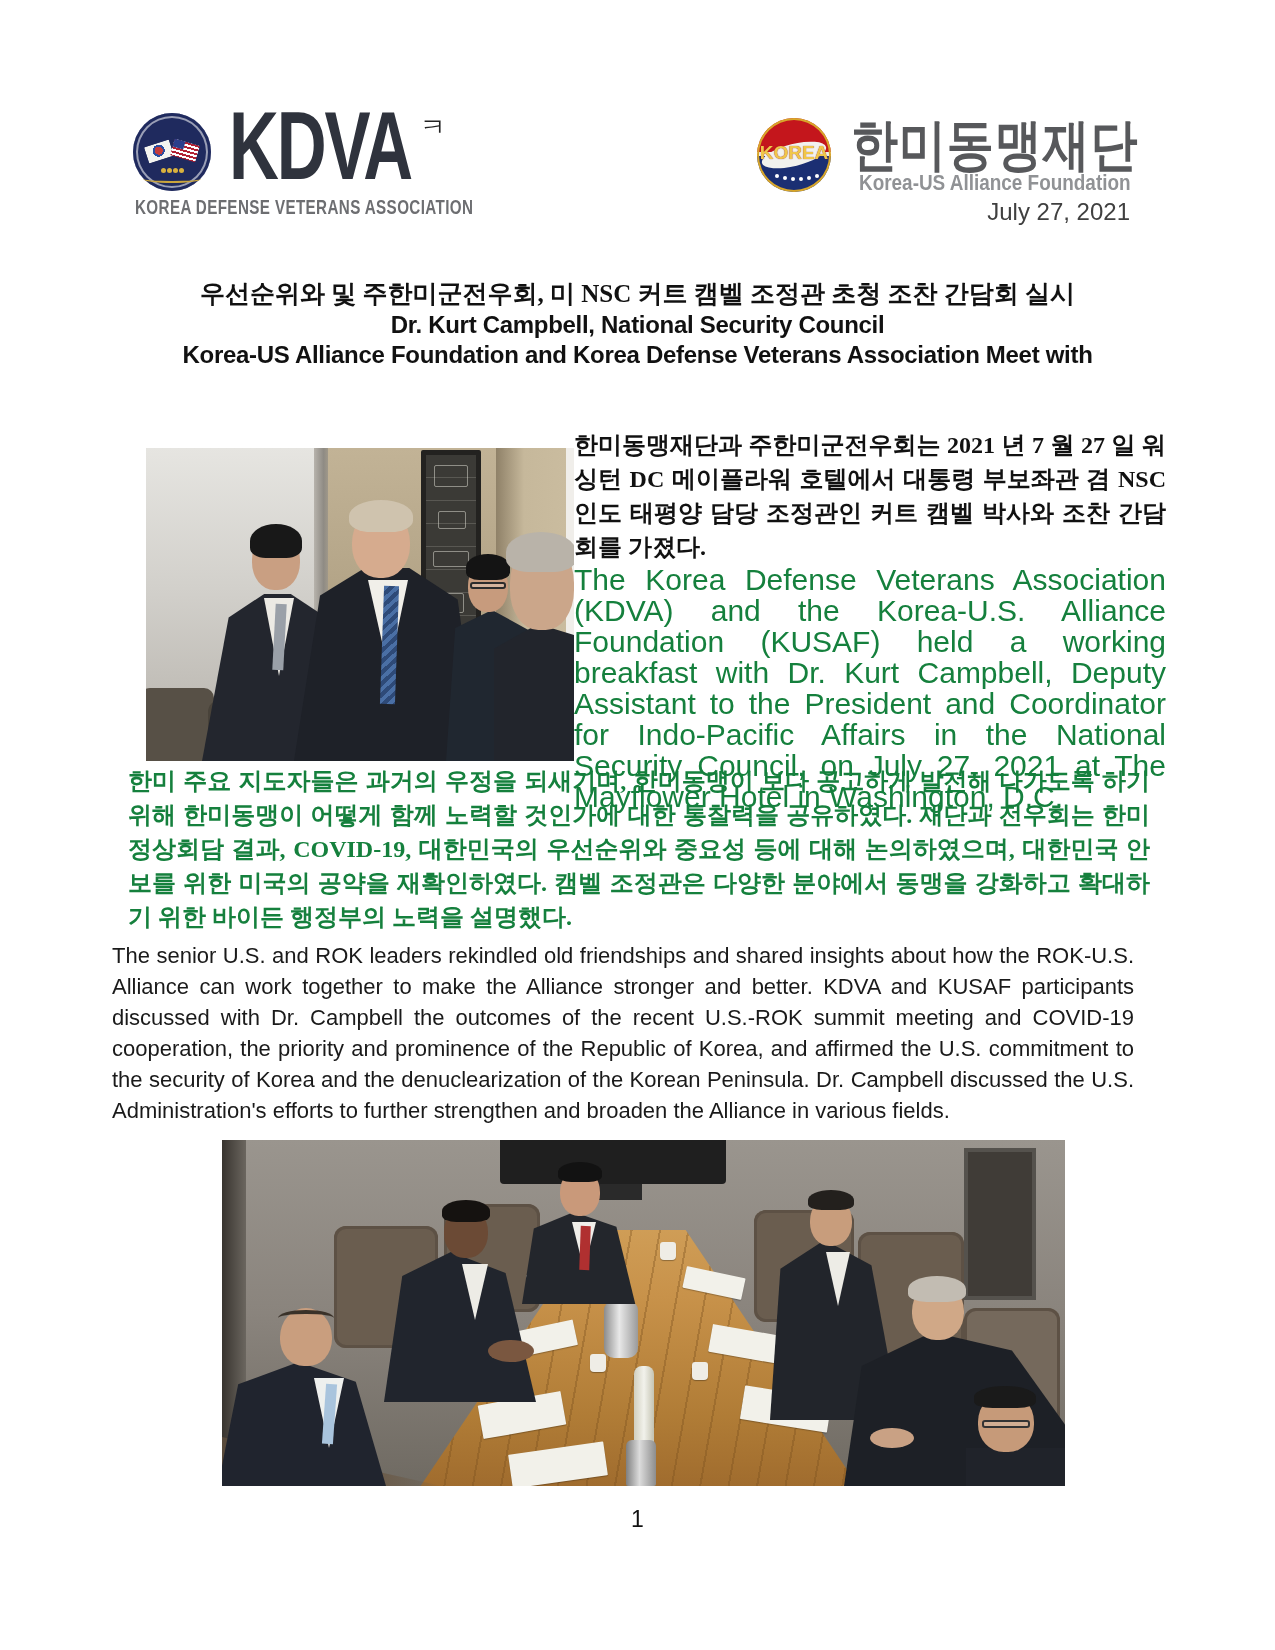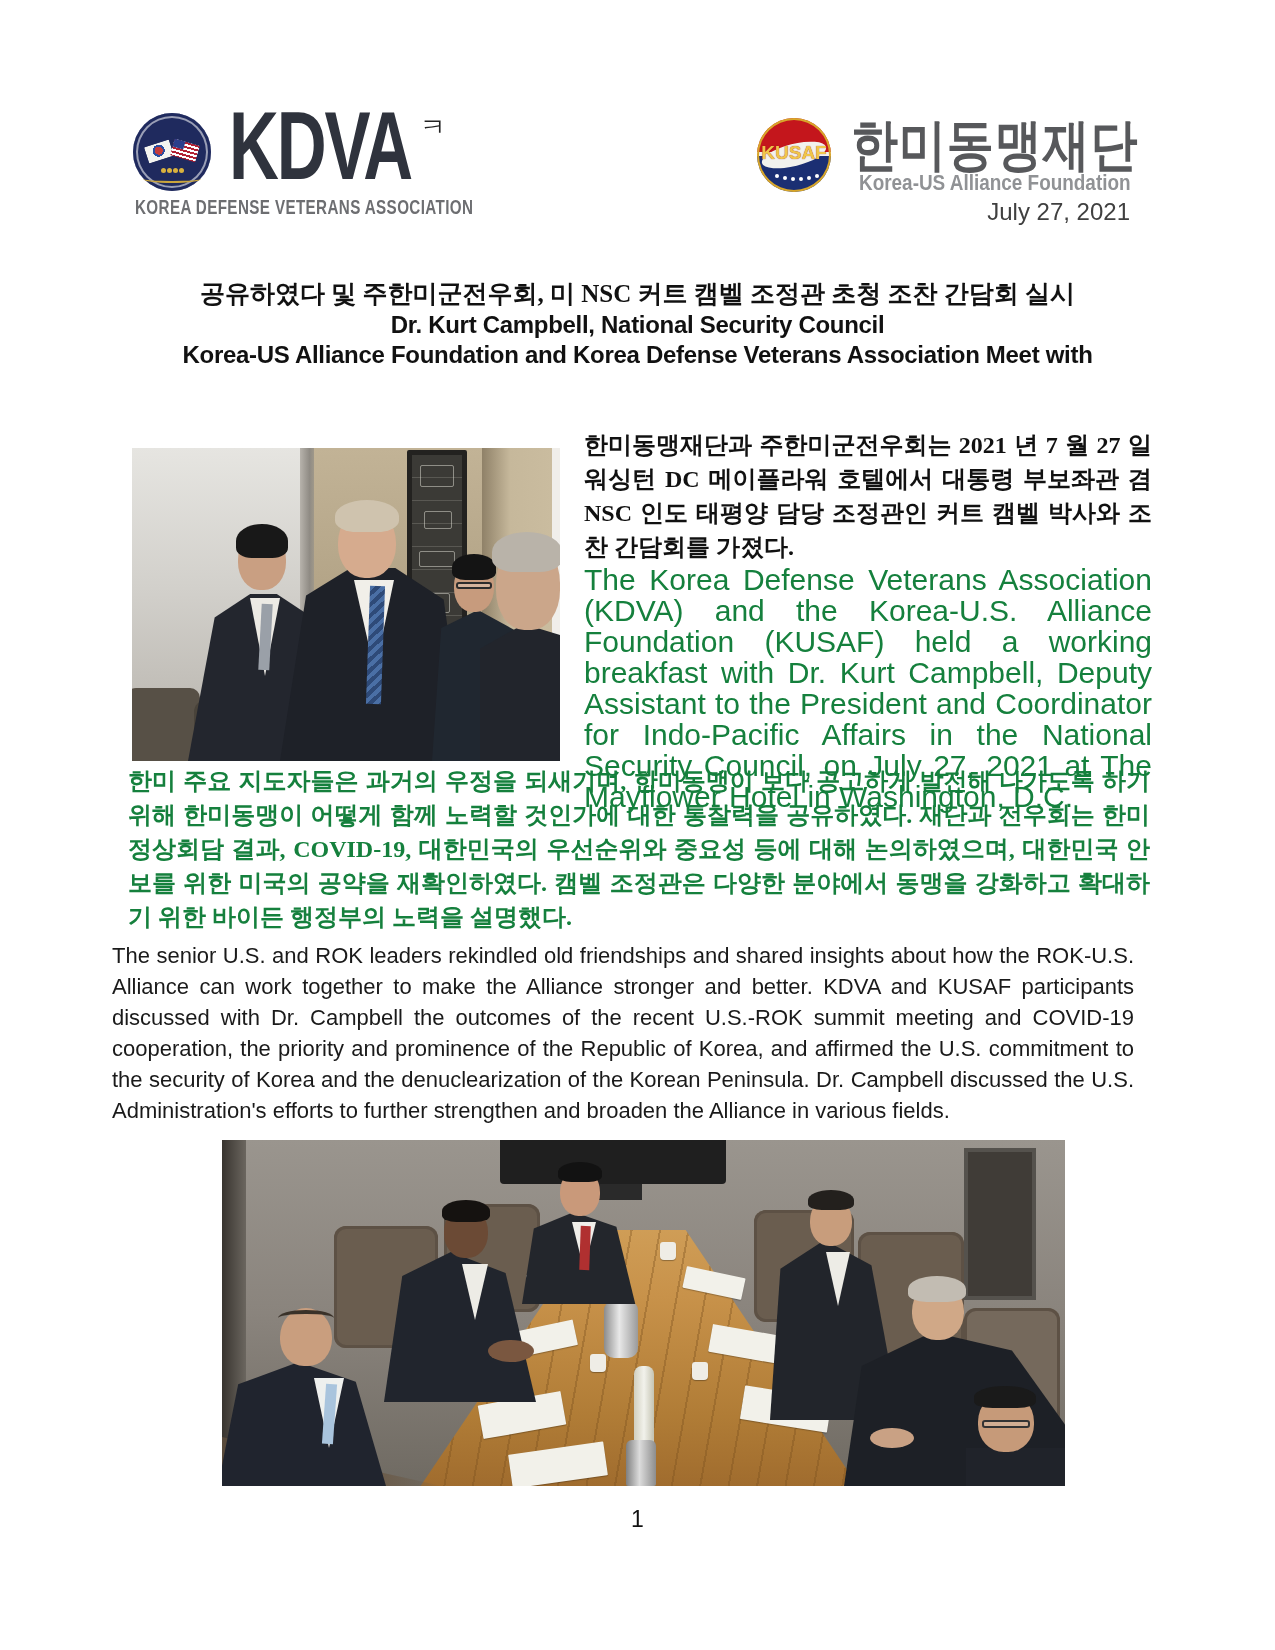--- a/index.html
+++ b/index.html
@@ -47,21 +47,21 @@
     transform:scaleX(0.86); transform-origin:left top; white-space:nowrap; }
 
   .date-line { position:absolute; left:110px; top:198px; width:1020px; text-align:right; font-size:24px; color:#404040; }
 
   
   .title-block { position:absolute; left:100px; top:278px; width:1075px; text-align:center; font-weight:bold; color:#111; }
   .title-ko { font-size:25px; line-height:32px; }
   .title-en { font-size:24px; line-height:30px; letter-spacing:-0.3px; }
 
   
-  .lead { position:absolute; left:132px; top:428px; width:1020px; display:flex; gap:24px; }
+  .lead { position:absolute; left:146px; top:428px; width:1020px; display:flex; gap:0; }
   .lead-text { flex:1; }
   .lead-ko { font-size:24px; font-weight:bold; line-height:34px; text-align:justify; color:#111; }
   .lead-en { font-size:30px; line-height:31px; text-align:justify; color:#15803d; }
 
   
   .body-ko { position:absolute; left:128px; top:764px; width:1022px; font-size:24px; font-weight:bold;
     line-height:34px; text-align:justify; color:#15803d; }
   .body-en { position:absolute; left:112px; top:940px; width:1022px; font-size:22px; line-height:31px;
     text-align:justify; color:#1a1a1a; }
 
@@ -192,30 +192,30 @@
     <div class="kdva-word">KDVA</div>
     <div class="kdva-caption">KOREA DEFENSE VETERANS ASSOCIATION</div>
   </div>
 
   <div class="stray-jamo">ㅋ</div>
 
   <div class="kusaf-logo">
     <div class="kusaf-emblem">
       <span class="wave"></span>
       <span class="dots"></span>
-      <span class="ktxt">KUSAF</span>
+      <span class="ktxt">KOREA</span>
     </div>
     <div class="kusaf-korean ko-serif">한미동맹재단</div>
     <div class="kusaf-caption">Korea-US Alliance Foundation</div>
   </div>
 
   <div class="date-line">July 27, 2021</div>
 
   <div class="title-block">
-    <div class="title-ko ko-serif">공유하였다 및 주한미군전우회, 미 NSC 커트 캠벨 조정관 초청 조찬 간담회 실시</div>
+    <div class="title-ko ko-serif">우선순위와 및 주한미군전우회, 미 NSC 커트 캠벨 조정관 초청 조찬 간담회 실시</div>
     <div class="title-en">Dr. Kurt Campbell, National Security Council</div>
     <div class="title-en">Korea-US Alliance Foundation and Korea Defense Veterans Association Meet with</div>
   </div>
 
   <div class="lead">
 
     <div class="photo1">
       <div class="p1-wall-l"></div>
       <div class="p1-corner"></div>
       <div class="p1-wall-r"></div>

